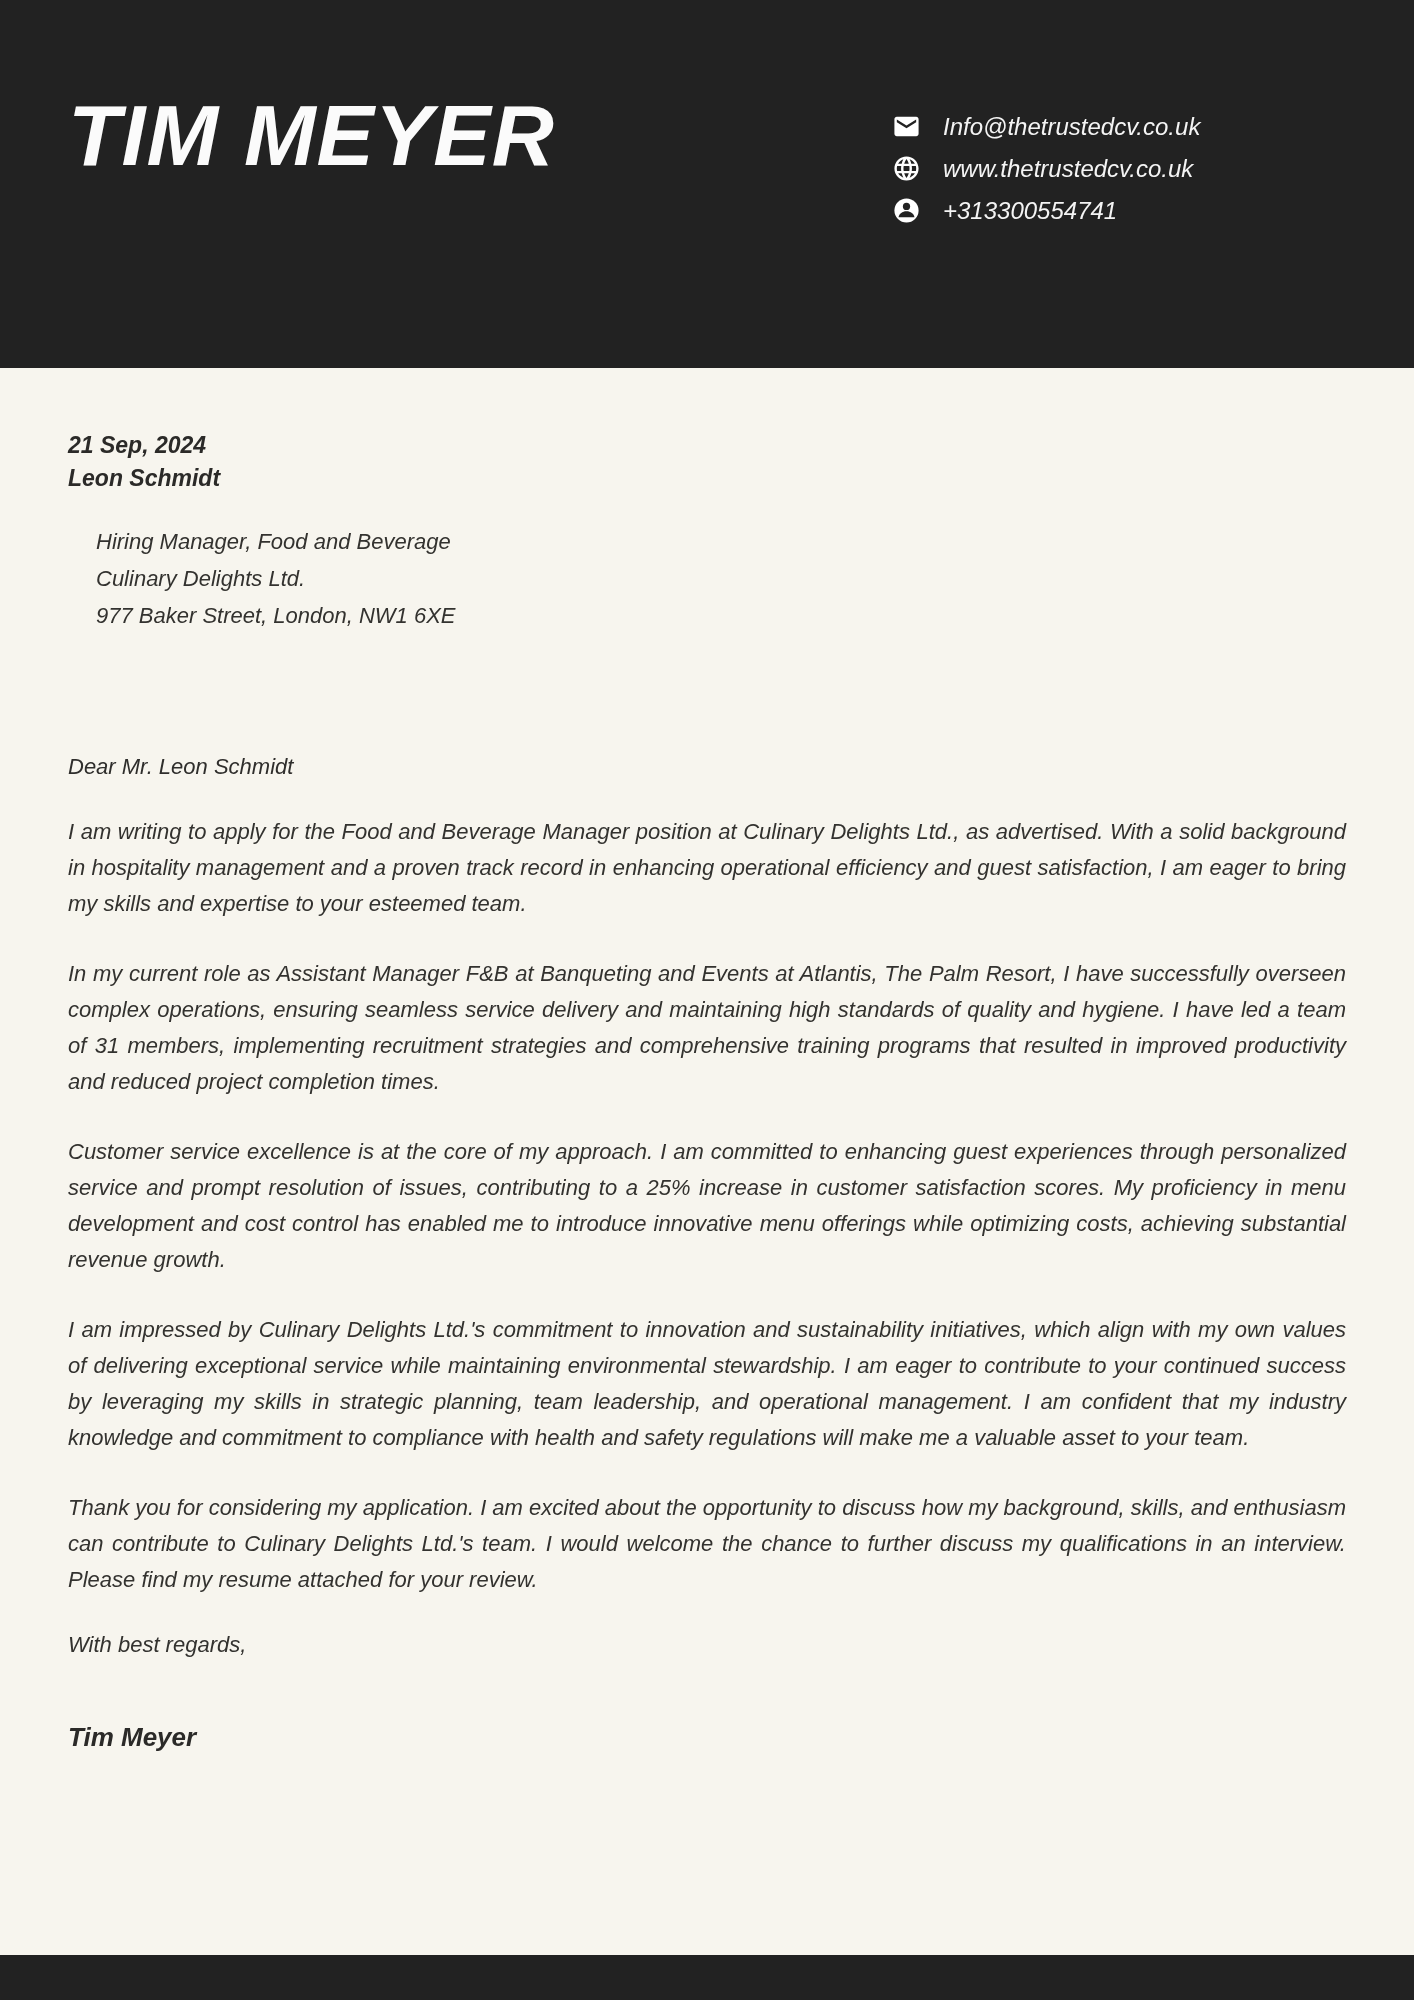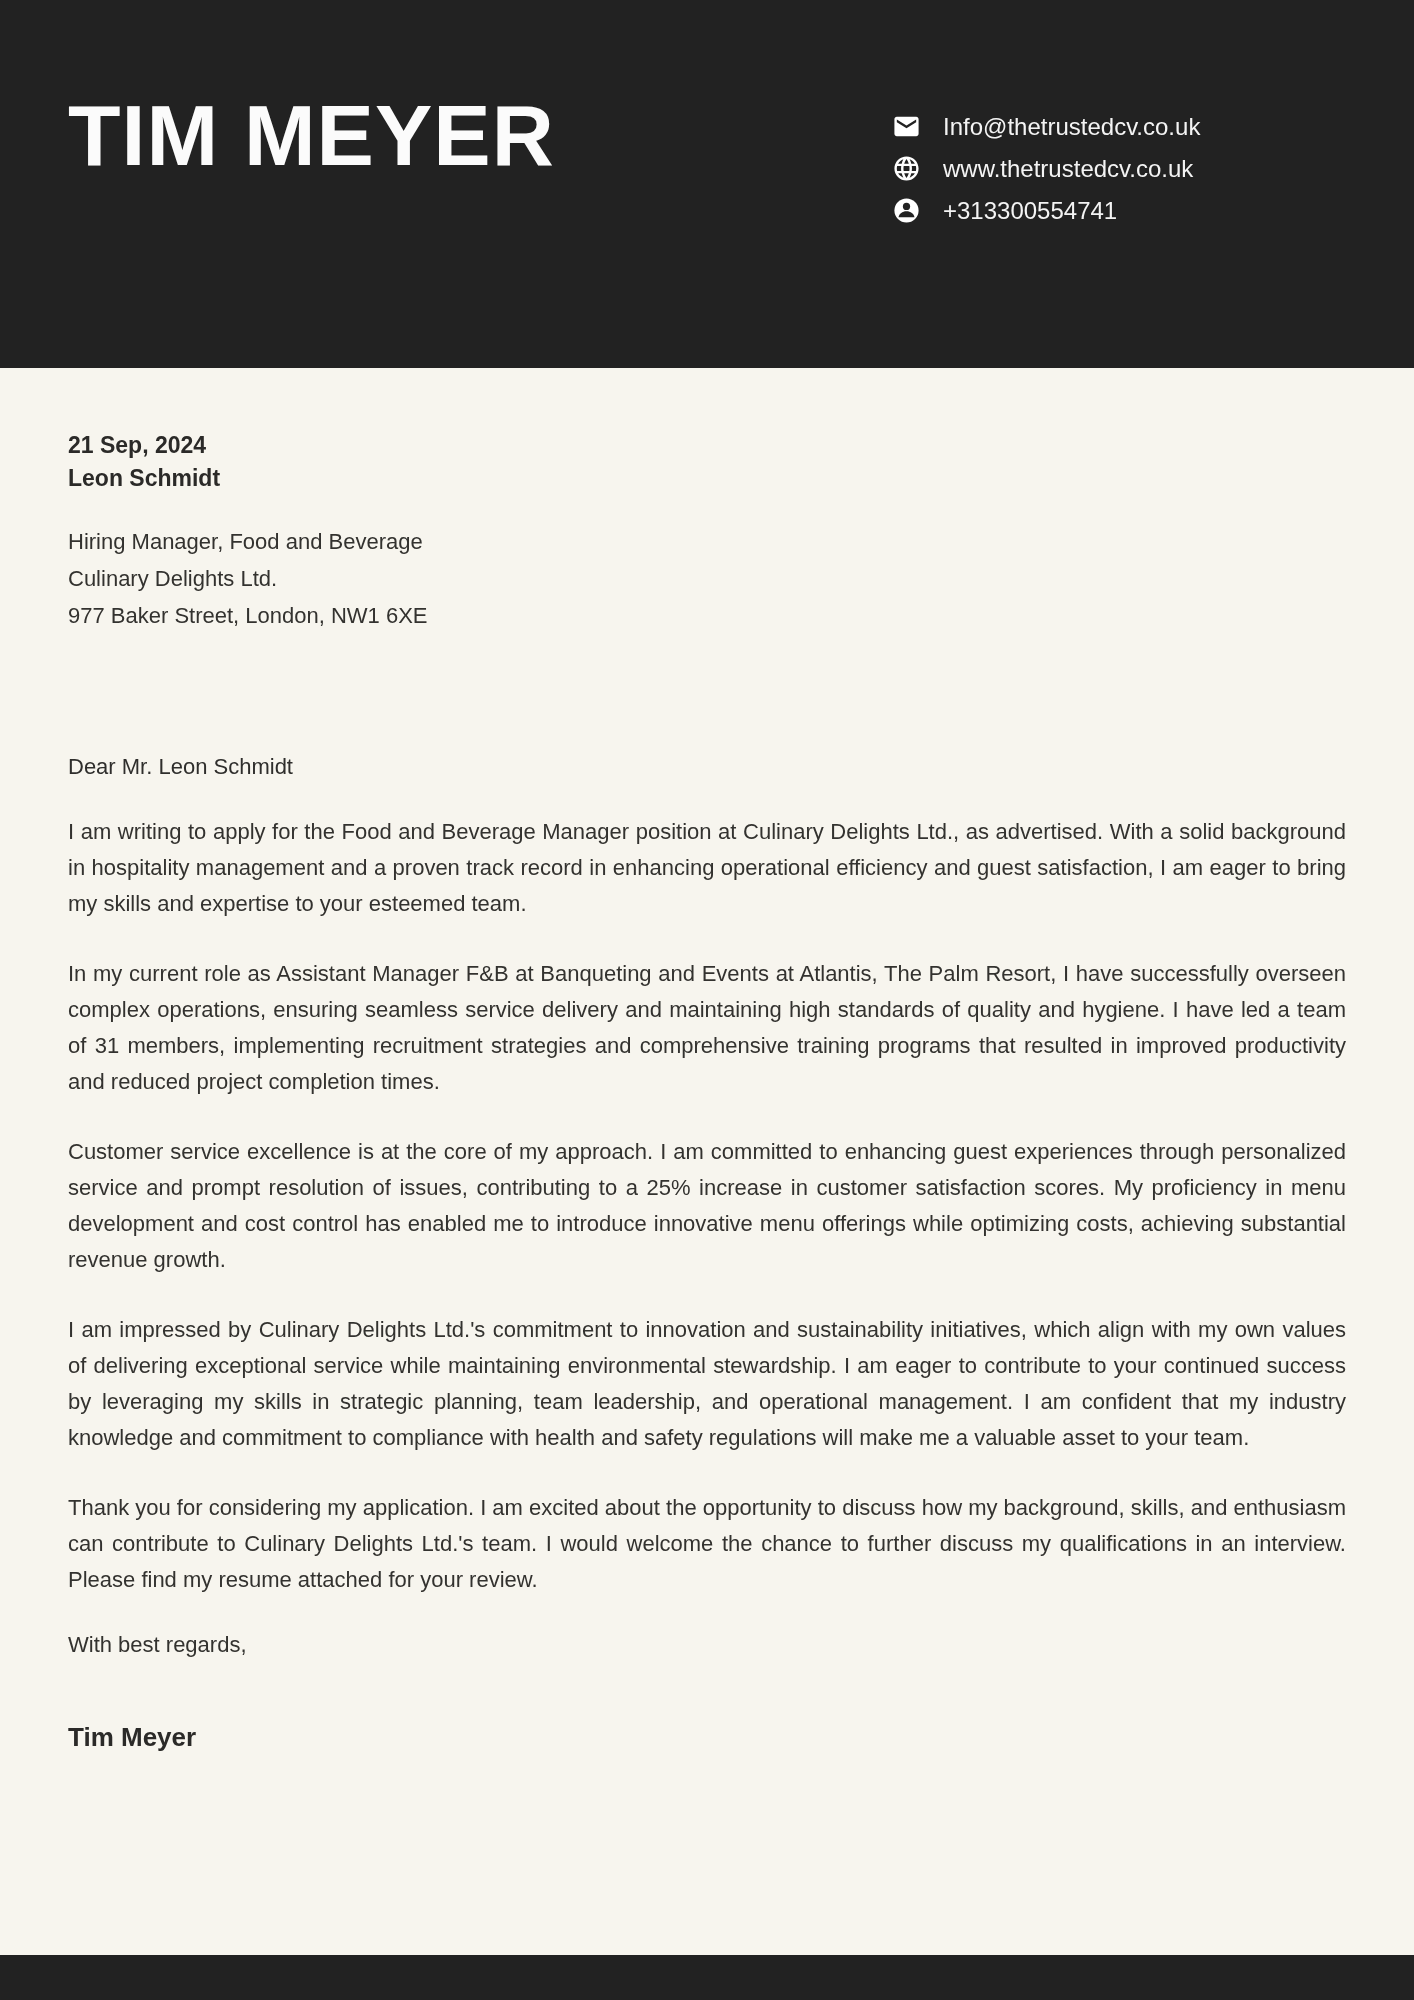--- a/index.html
+++ b/index.html
@@ -6,20 +6,21 @@
   html, body { background: #e8e8e8; }
   body { font-family: "Liberation Sans", sans-serif; }
 
   .page {
     position: relative;
     width: 1414px;
     height: 2000px;
     margin: 0 auto;
     background: #f7f5ee;
     overflow: hidden;
+    font-style: italic;
   }
 
   
   .header {
     position: relative;
     height: 368px;
     background: #222222;
     color: #ffffff;
     padding: 92px 68px 0 68px;
   }
@@ -77,21 +78,21 @@
     width: 424px;
     font-size: 22px;
     line-height: 1.68;
   }
   .recipient-name {
     font-size: 23px;
     font-weight: 700;
     color: #2b2a28;
     margin-bottom: 26px;
   }
-  .recipient-line { color: #33322f; }
+  .recipient-line { color: #33322f; margin-left: 28px; }
 
   .salutation {
     margin-top: 120px;
     font-size: 22px;
     color: #2f2e2c;
   }
   .para {
     margin-top: 34px;
     font-size: 22px;
     line-height: 36px;

